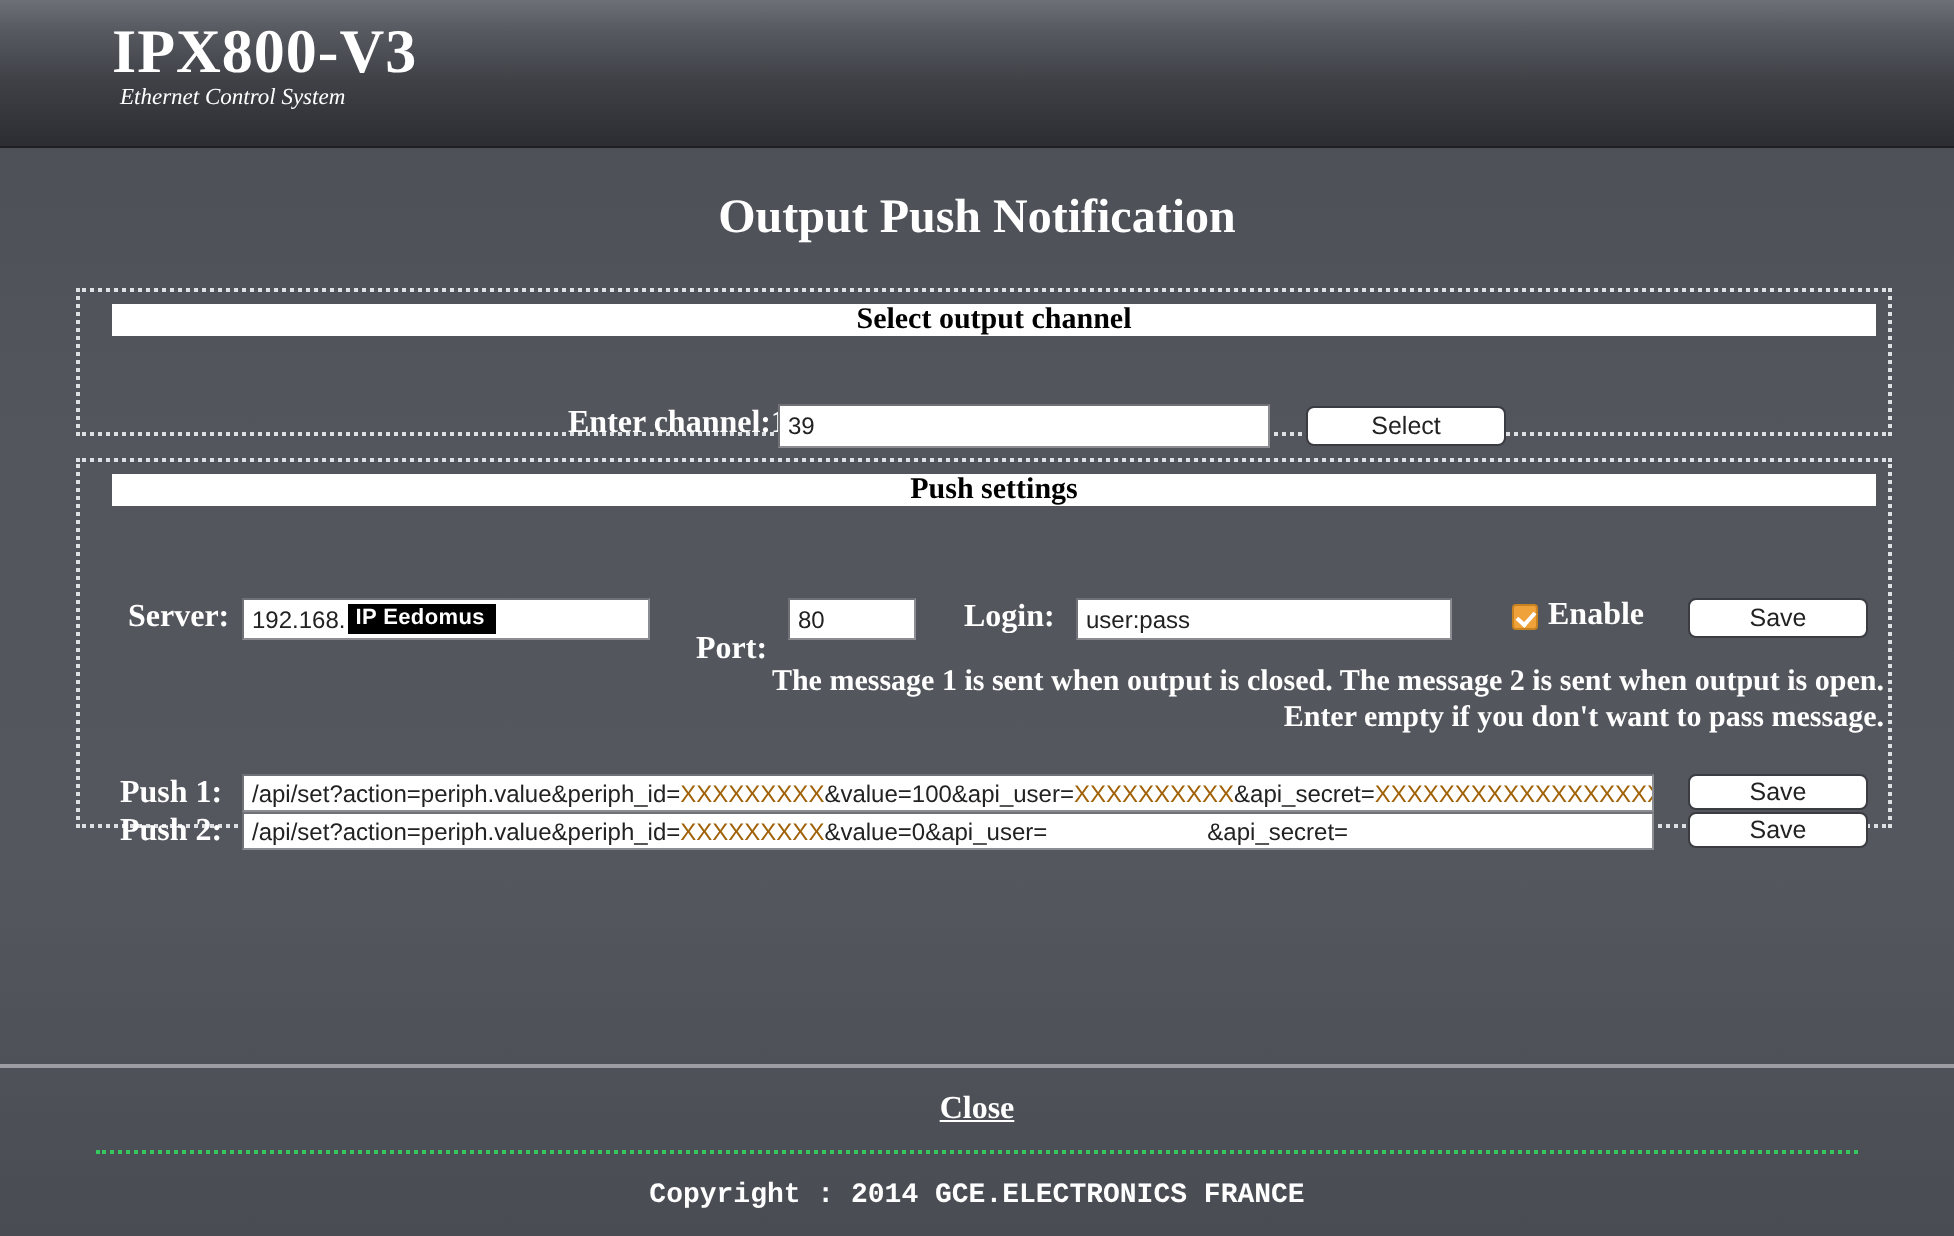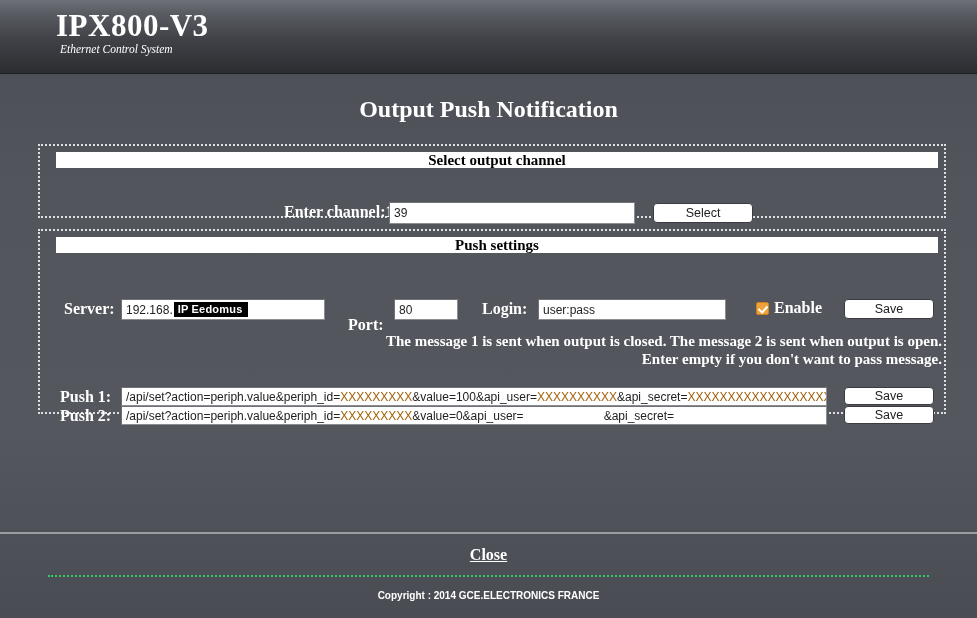--- a/index.html
+++ b/index.html
@@ -286,23 +286,23 @@
     left: 48px; top: 575px;
     width: 881px;
     height: 0;
     border-top: 2px dotted #36c75e;
   }
   #copyright {
     position: absolute;
     left: 0; top: 590px;
     width: 977px;
     text-align: center;
-    font-family: Liberation Sans, sans-serif;
-    font-weight: bold;
-    font-size: 10px;
+    font-family: Liberation Mono, monospace;
+    font-weight: bold;
+    font-size: 14px;
     color: #ffffff;
   }
 </style>
 </head>
 <body>
 
 <div id="page">
 
   <div class="header">
     <div class="brand-title">IPX800-V3</div>

